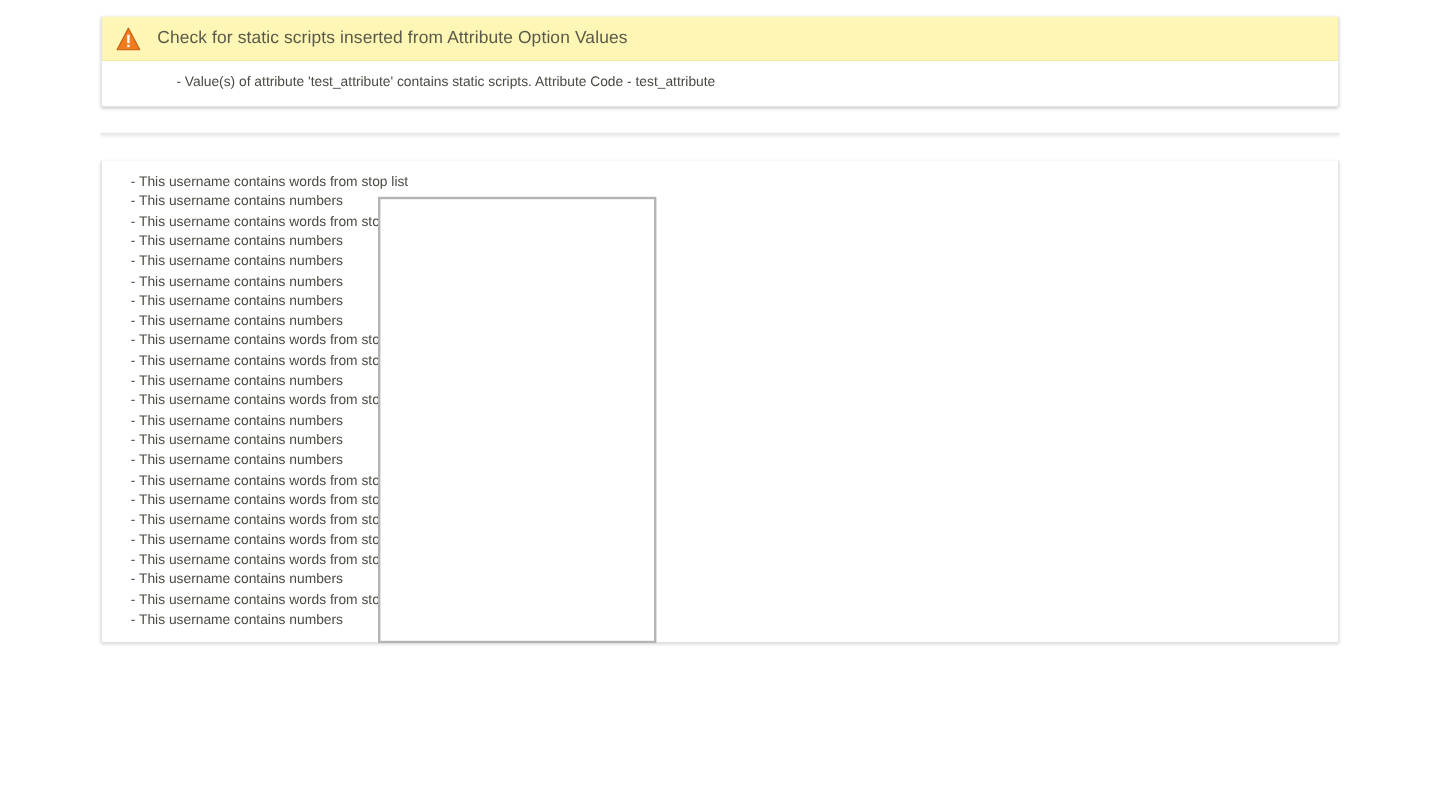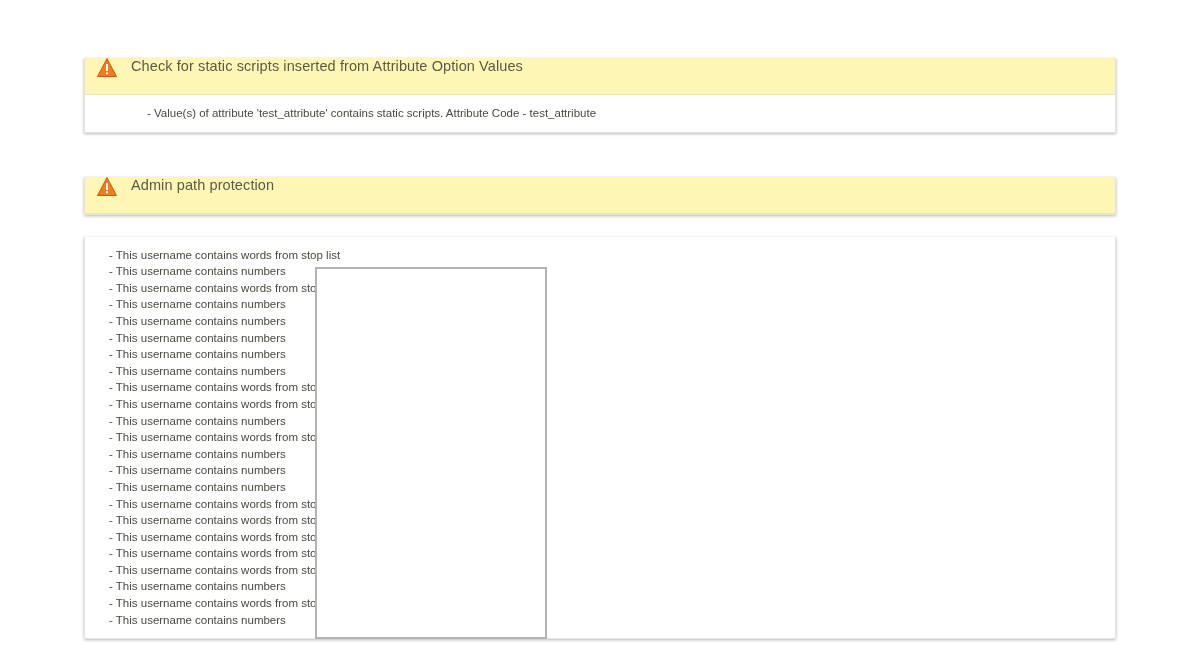--- a/index.html
+++ b/index.html
@@ -29,23 +29,23 @@
     border: 1px solid #e3e3e3;
     border-top: none;
     box-sizing: border-box;
   }
 
   .panel-header {
     background: #fdf6b4;
     border-bottom: 1px solid #f0e9a6;
     height: 37px;
     display: flex;
+    align-items: center;
     padding-left: 12px;
     box-sizing: border-box;
-    margin-top: 44px;
   }
 
   .warn-icon {
     width: 20px;
     height: 19px;
     margin-right: 14px;
     flex: 0 0 auto;
     display: block;
   }
 
@@ -97,28 +97,20 @@
         <rect x="9" y="14.3" width="2" height="2" fill="#ffffff"></rect>
       </svg>
       <span class="panel-title">Check for static scripts inserted from Attribute Option Values</span>
     </div>
     <div class="panel-body">
       <div class="msg">- Value(s) of attribute 'test_attribute' contains static scripts. Attribute Code - test_attribute</div>
     </div>
   </div>
 
   <div class="panel">
-    <div class="panel-header">
-      <svg class="warn-icon" viewBox="0 0 20 19">
-        <polygon points="10,0.5 19.5,18.5 0.5,18.5" fill="#f07c1e" stroke="#c85f10" stroke-width="1"></polygon>
-        <rect x="9" y="6" width="2" height="7" fill="#ffffff"></rect>
-        <rect x="9" y="14.3" width="2" height="2" fill="#ffffff"></rect>
-      </svg>
-      <span class="panel-title">Admin path protection</span>
-    </div>
   </div>
 
   <div class="panel">
     <div class="panel-body clipped">
       <div class="msg">- This username contains words from stop list</div>
       <div class="msg">- This username contains numbers</div>
       <div class="msg">- This username contains words from stop list</div>
       <div class="msg">- This username contains numbers</div>
       <div class="msg">- This username contains numbers</div>
       <div class="msg">- This username contains numbers</div>

